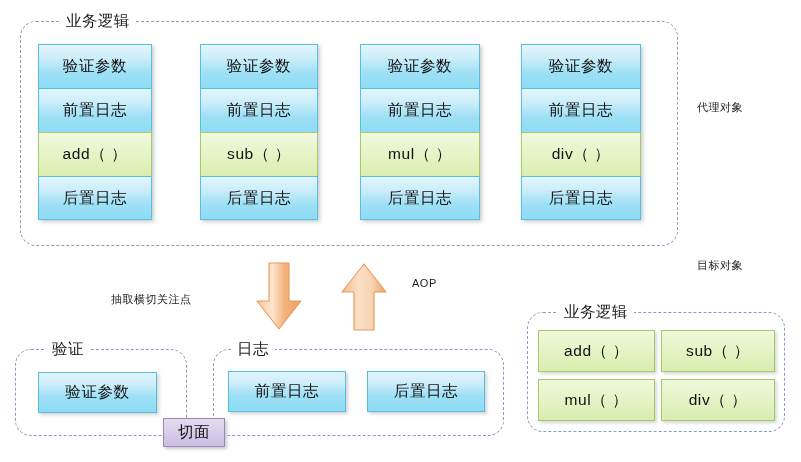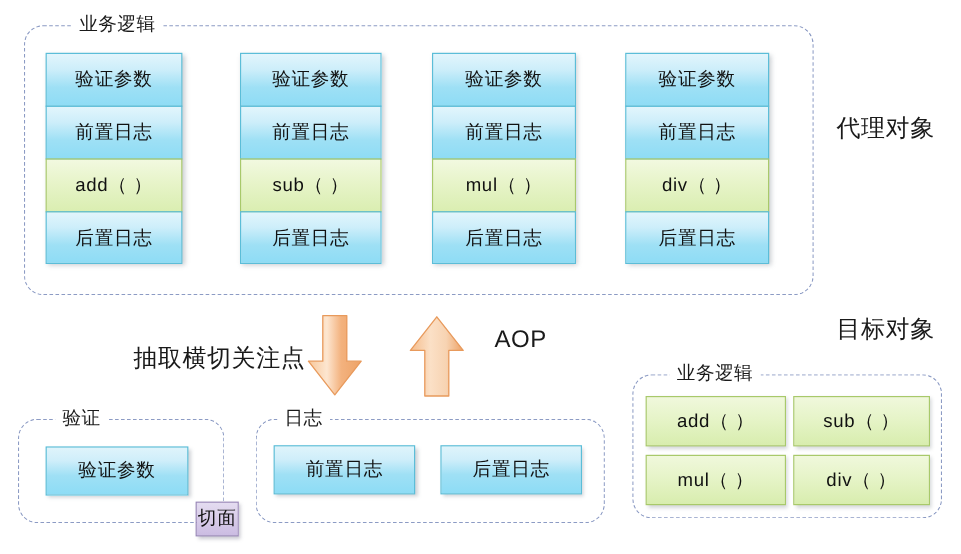--- a/index.html
+++ b/index.html
@@ -101,21 +101,21 @@
     background: linear-gradient(to bottom, #e2f5fc 0%, #cdeefa 30%, #9ee0f5 65%, #8edcf5 100%);
   }
   .cell.green {
     border: 1px solid #a8c96a;
     background: linear-gradient(to bottom, #f2f9e0 0%, #e7f4c9 45%, #daeeb1 100%);
   }
 
   
   .plain-label {
     position: absolute;
-    font-size: 20px;
+    font-size: 11px;
     line-height: 18px;
     white-space: nowrap;
     color: #1a1a1a;
     letter-spacing: 0.5px;
   }
 
   
   .aspect-badge {
     position: absolute;
     box-sizing: border-box;
@@ -207,23 +207,23 @@
 
   <div class="group" style="left:15px; top:349px; width:172px; height:87px;"></div>
   <div class="group-label" style="left:46px; top:340px;">验证</div>
   <div class="blue-cell shadow" style="left:38px; top:372px; width:119px; height:41px;">验证参数</div>
 
   <div class="group" style="left:213px; top:349px; width:291px; height:87px;"></div>
   <div class="group-label" style="left:231px; top:340px;">日志</div>
   <div class="blue-cell shadow" style="left:228px; top:371px; width:118px; height:41px;">前置日志</div>
   <div class="blue-cell shadow" style="left:367px; top:371px; width:118px; height:41px;">后置日志</div>
 
-  <div class="aspect-badge" style="left:163px; top:418px; width:36px; height:29px;">切面</div>
-
-  <div class="plain-label" style="left:697px; top:266px;">目标对象</div>
+  <div class="aspect-badge" style="left:163px; top:418px; width:62px; height:29px;">切面</div>
+
+  <div class="plain-label" style="left:697px; top:256px;">目标对象</div>
   <div class="group" style="left:527px; top:312px; width:258px; height:120px;"></div>
   <div class="group-label" style="left:558px; top:303px;">业务逻辑</div>
 
   <div class="green-cell shadow" style="left:538px; top:330px; width:117px; height:42px;">add（ ）</div>
   <div class="green-cell shadow" style="left:661px; top:330px; width:114px; height:42px;">sub（ ）</div>
   <div class="green-cell shadow" style="left:538px; top:379px; width:117px; height:42px;">mul（ ）</div>
   <div class="green-cell shadow" style="left:661px; top:379px; width:114px; height:42px;">div（ ）</div>
 
 </div>
 

